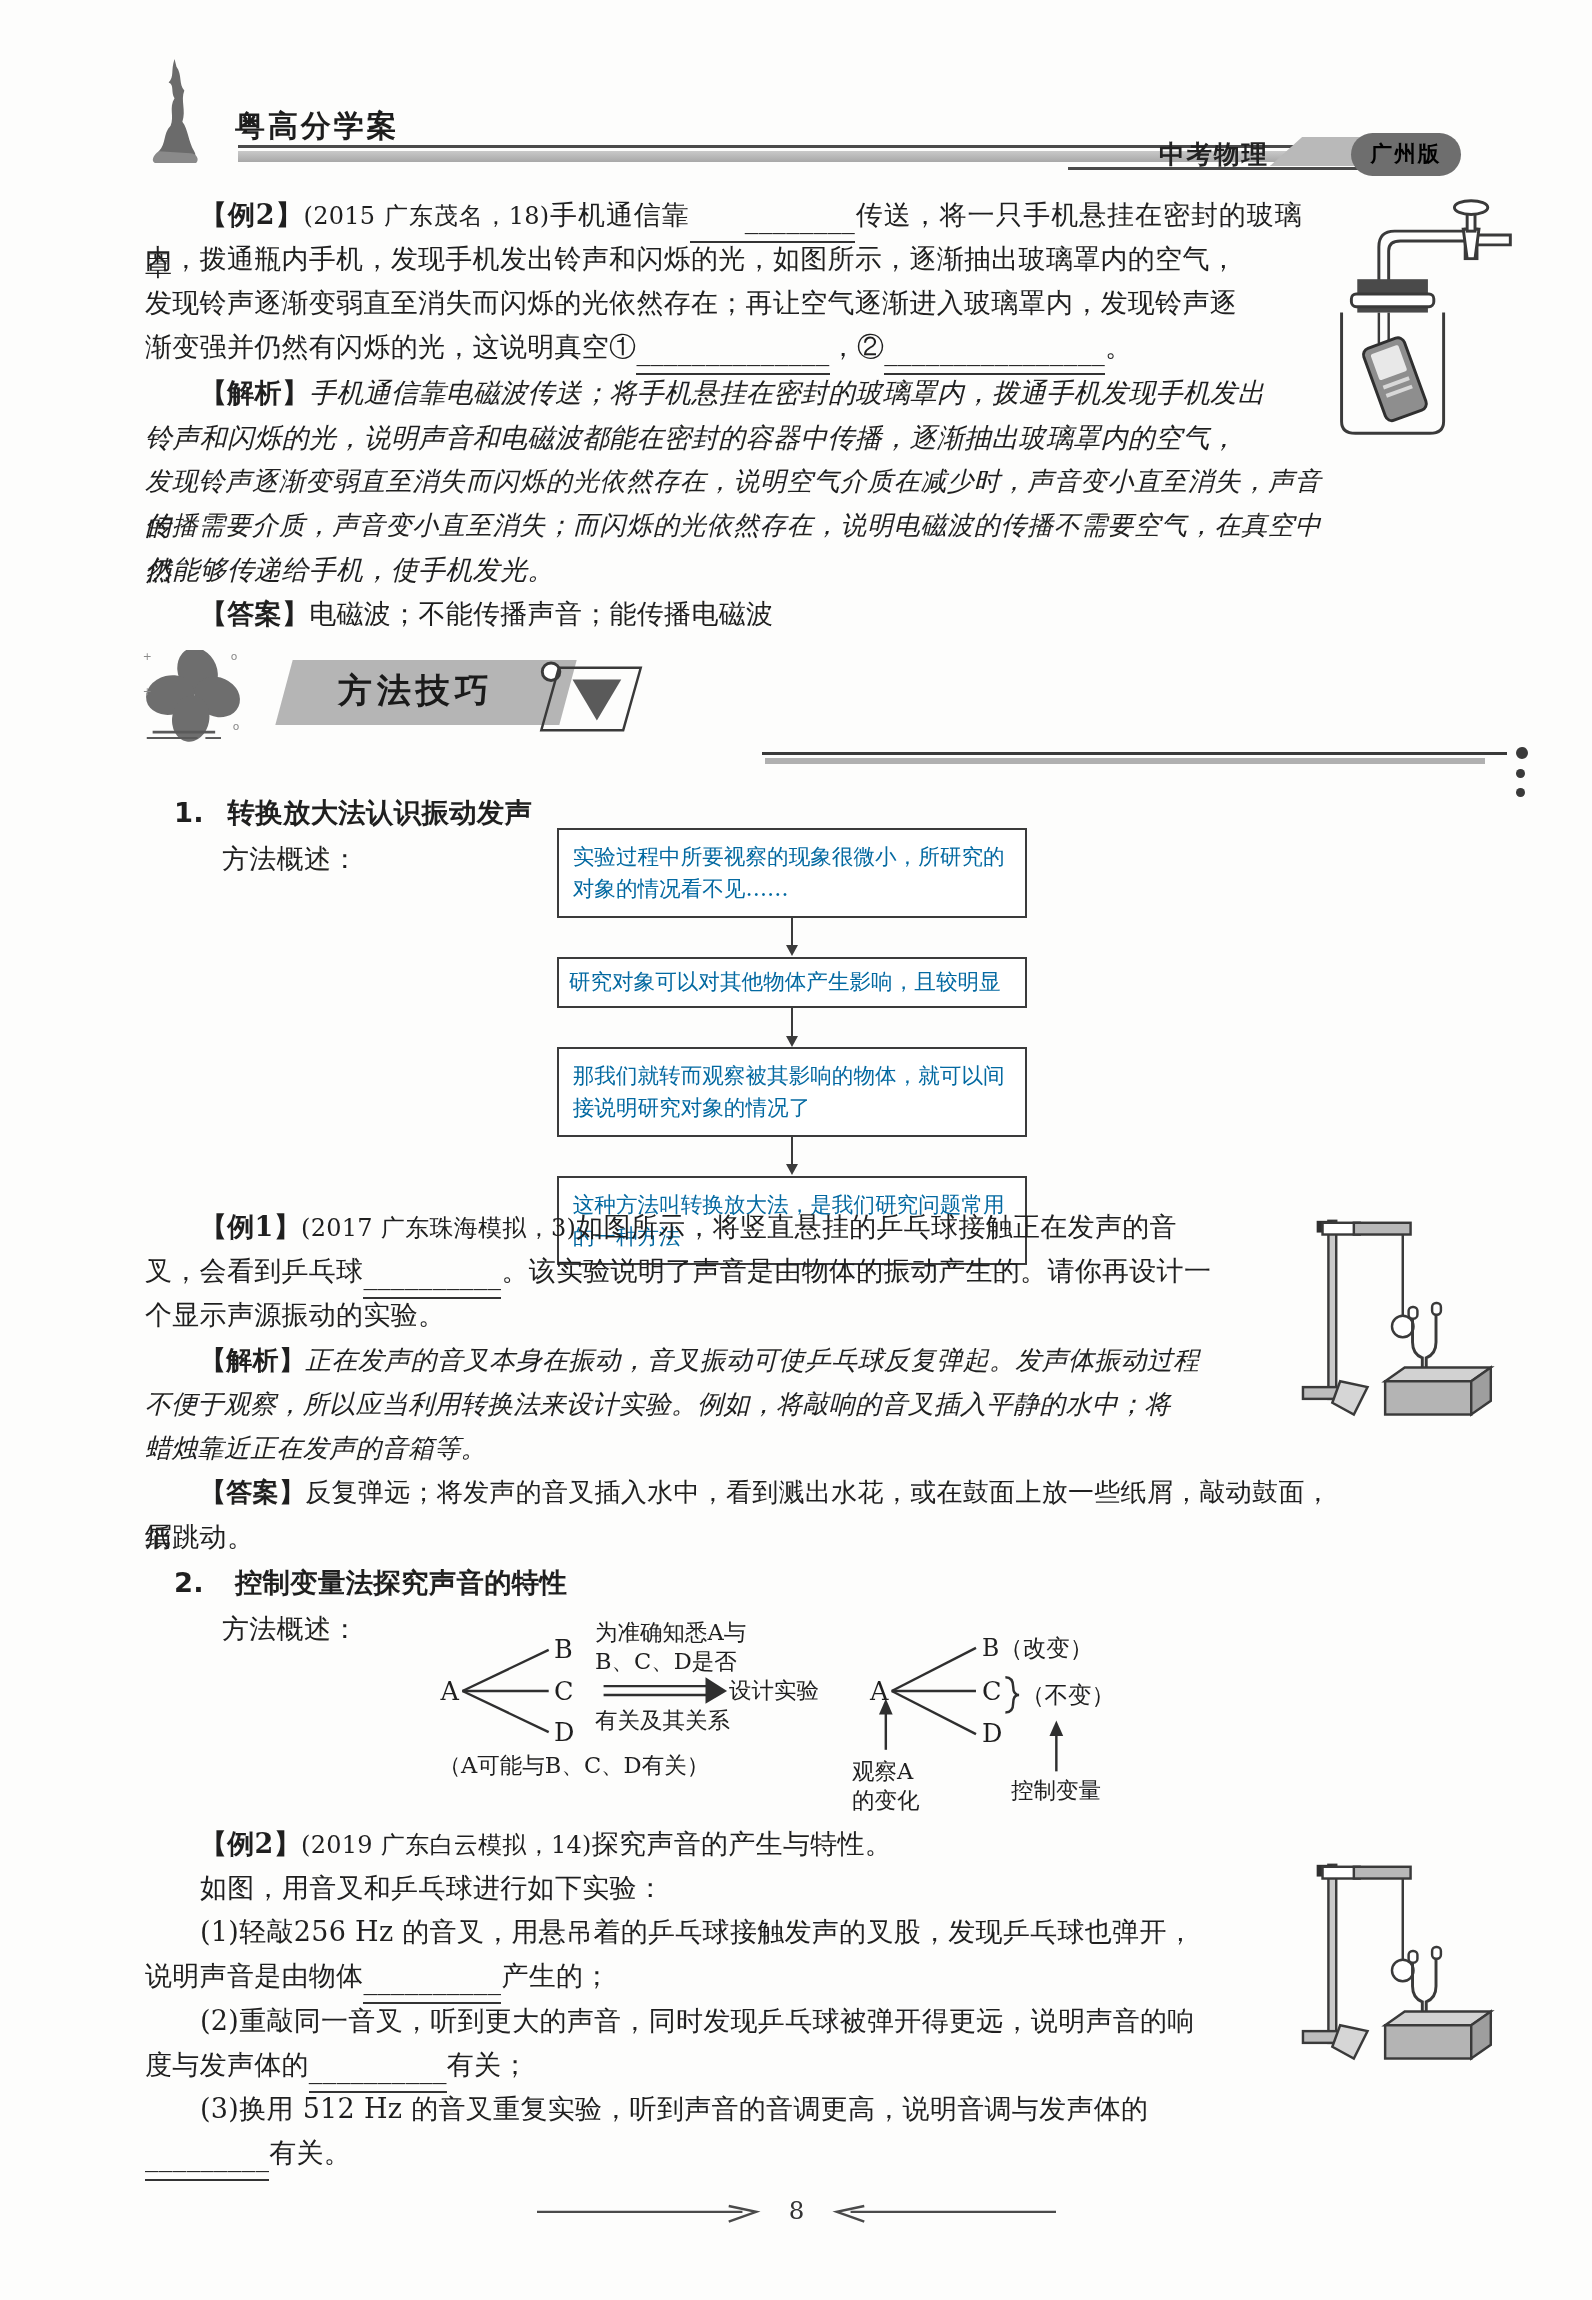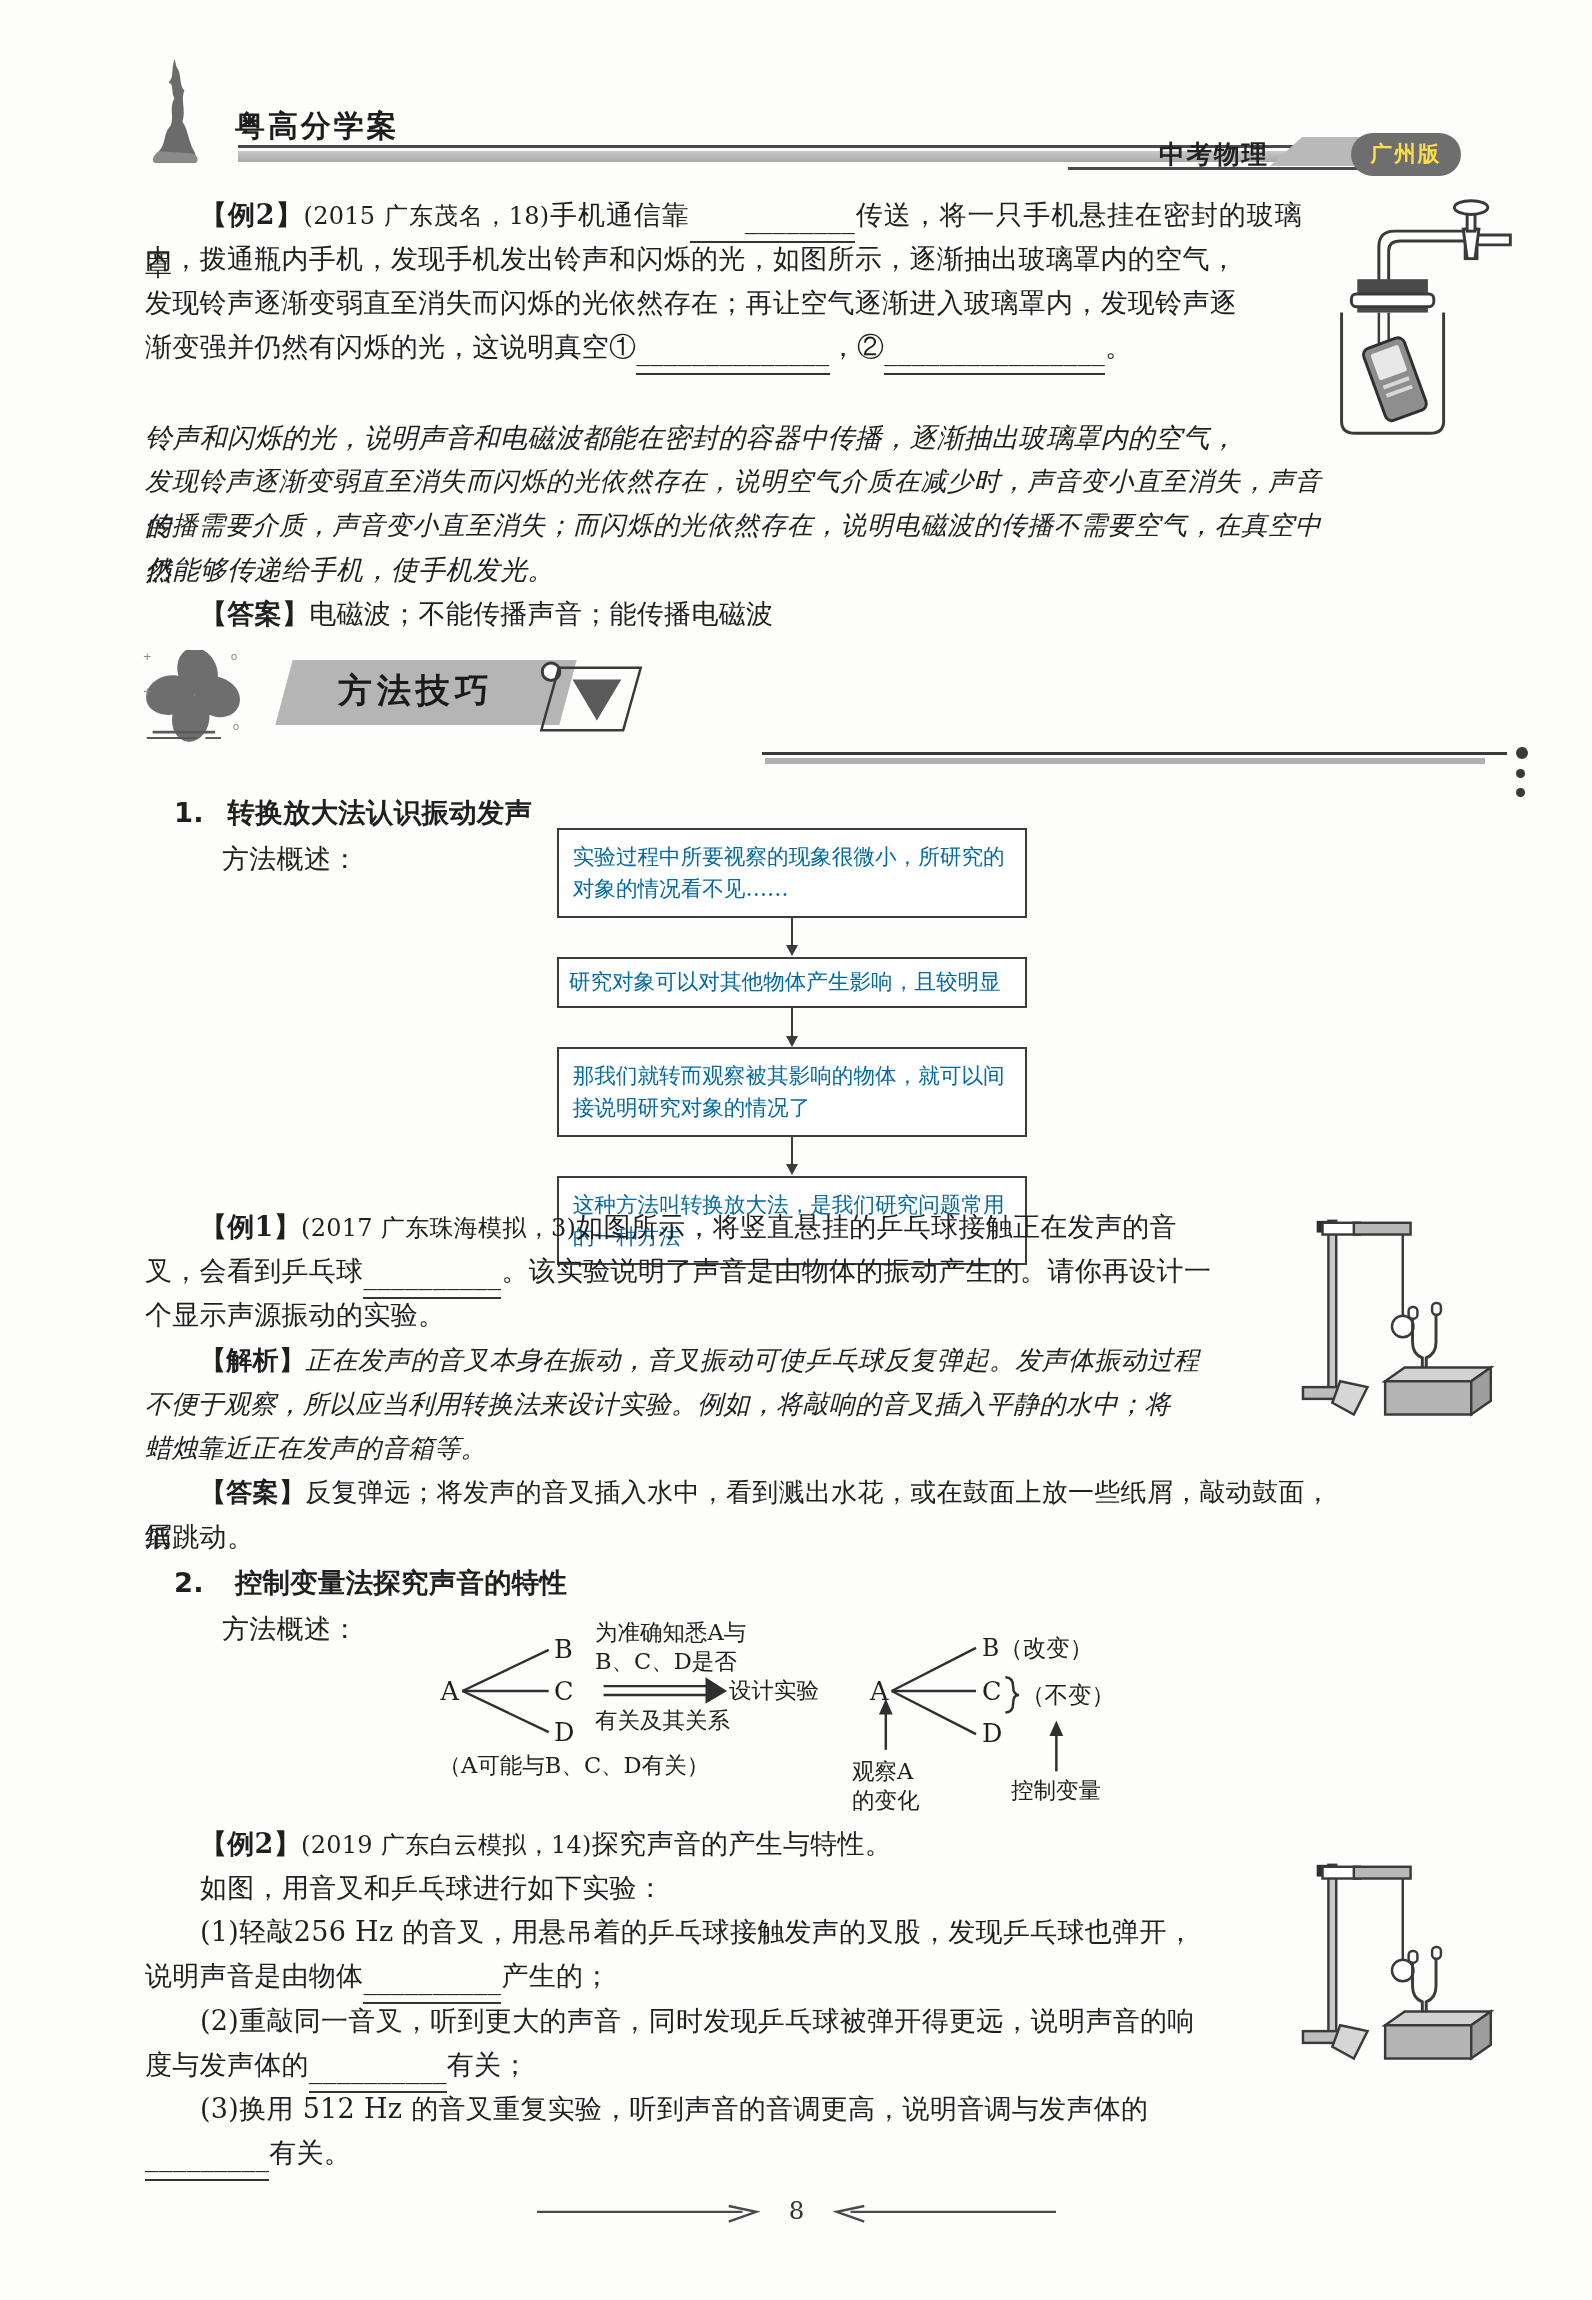--- a/index.html
+++ b/index.html
@@ -17,21 +17,21 @@
          letter-spacing:2.9px;color:#1d1d1d;font-family:"DejaVu Sans",sans-serif;}
   .hdr-rule1{position:absolute;left:238px;top:145px;width:1112px;height:2.9px;background:#4a4a4a;}
   .hdr-rule2{position:absolute;left:238px;top:151px;width:1054px;height:10.8px;
              background:linear-gradient(180deg,#c9c9c9,#a8a8a8);}
   .hdr-slant{position:absolute;left:1286px;top:137px;width:88px;height:29px;
              background:#b9b9b9;transform:skewX(-48deg);}
   .hdr-rule3{position:absolute;left:1068px;top:167px;width:353px;height:2.9px;background:#4a4a4a;}
   .hdr-sub{position:absolute;left:1159px;top:137px;font-size:25.5px;font-weight:bold;
            letter-spacing:2px;color:#222;}
   .hdr-badge{position:absolute;left:1351px;top:133px;padding:5.9px 19.6px 7.8px;
-             background:#6e6e6e;color:#fde047;border-radius:21.6px;font-size:21.6px;
+             background:#6e6e6e;color:#000000;border-radius:21.6px;font-size:21.6px;
              font-weight:bold;letter-spacing:2px;}
 
   
   .txt{position:absolute;font-size:27px;line-height:45px;color:#1f1f1f;
        letter-spacing:0.3px;text-align:justify;}
   .kai{font-family:"DejaVu Serif","Liberation Serif",serif;}
   .slant{font-style:italic;}
   .bk{font-weight:bold;}
   .small{font-size:24px;}
   .ul{display:inline-block;border-bottom:2px solid #333;vertical-align:-3.9px;}
@@ -116,20 +116,23 @@
     <line x1="62" y1="129" x2="62" y2="160" stroke="#3a3a3a" stroke-width="2.5"></line>
     <line x1="72" y1="129" x2="72" y2="160" stroke="#3a3a3a" stroke-width="2.5"></line>
     <g transform="rotate(-20 78 196)">
       <rect x="56" y="158" width="44" height="78" rx="7" fill="#8e8e8e" stroke="#2f2f2f" stroke-width="3"></rect>
       <rect x="63" y="165" width="30" height="28" rx="2" fill="#e8e8e8"></rect>
       <rect x="64" y="199" width="28" height="4" fill="#d8d8d8"></rect>
       <rect x="64" y="208" width="28" height="4" fill="#d8d8d8"></rect>
     </g>
   </svg>
 
+  <div class="txt kai slant" style="left:145px;top:370px;width:1157px;text-indent:55px;">
+    <span class="bk" style="font-style:normal;">【解析】</span><span>手机通信靠电磁波传送；将手机悬挂在密封的玻璃罩内，拨通手机发现手机发出</span>
+  </div>
   <div class="txt kai slant" style="left:145px;top:415px;width:1157px;">铃声和闪烁的光，说明声音和电磁波都能在密封的容器中传播，逐渐抽出玻璃罩内的空气，</div>
   <div class="txt kai slant" style="left:145px;top:459px;width:1176px;font-size:26px;">发现铃声逐渐变弱直至消失而闪烁的光依然存在，说明空气介质在减少时，声音变小直至消失，声音的</div>
   <div class="txt kai slant" style="left:145px;top:503px;width:1176px;font-size:26px;">传播需要介质，声音变小直至消失；而闪烁的光依然存在，说明电磁波的传播不需要空气，在真空中仍</div>
   <div class="txt kai slant" style="left:145px;top:547px;width:1157px;">然能够传递给手机，使手机发光。</div>
 
   <div class="txt kai" style="left:145px;top:591px;width:1157px;text-indent:55px;">
     <span class="bk">【答案】</span><span>电磁波；不能传播声音；能传播电磁波</span>
   </div>
 
   <div class="banner">

